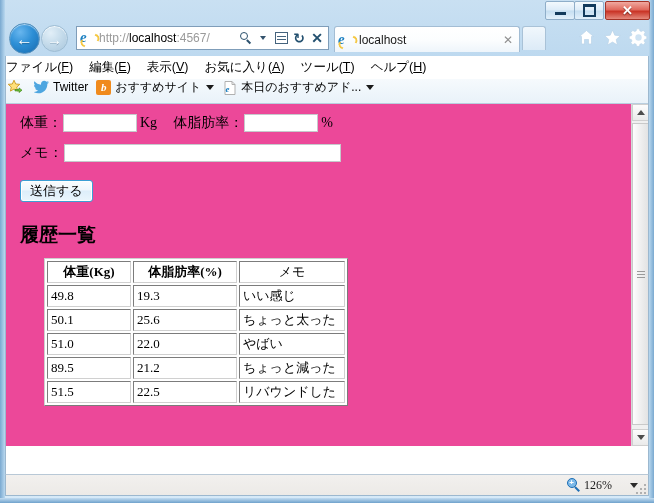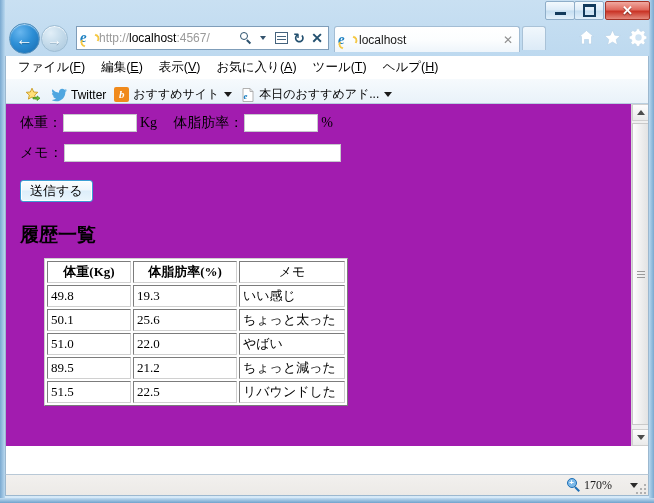--- a/index.html
+++ b/index.html
@@ -210,36 +210,36 @@
     background: #ffffff;
     border: 1px solid #9cb8cf;
     border-top: none;
     box-sizing: border-box;
   }
 
   
   .menubar {
     height: 22px; background: #ffffff;
     display: flex; align-items: center;
-    padding-left: 12px;
+    padding-left: 0;
     border-bottom: 1px solid #ffffff;
   }
   .menu-item {
     font-size: 12.5px; color: #000;
     margin-right: 16px; white-space: nowrap;
   }
   .menu-item u { text-decoration: underline; }
 
   
   .favbar {
     height: 24px;
     background: linear-gradient(to bottom, #f6fafd, #e9f2f9);
     border-bottom: 1px solid #b9cedf;
-    display: flex; align-items: flex-end;
-    padding-left: 19px;
+    display: flex; align-items: flex-start;
+    padding-left: 1px;
   }
   .fav-item {
     display: flex; align-items: center;
     font-size: 12px; color: #000;
     margin-right: 8px; white-space: nowrap;
   }
   .fav-ico { width: 16px; height: 16px; margin-right: 3px; position: relative; flex: none; }
   .fav-caret {
     width: 0; height: 0; margin-left: 5px;
     border-left: 4px solid transparent;
@@ -251,21 +251,21 @@
     border-radius: 2px;
     color: #fff; font-weight: bold; font-size: 11px;
     display: flex; align-items: center; justify-content: center;
     font-family: "Liberation Serif", serif; font-style: italic;
   }
 
   
   .viewport {
     position: relative;
     height: 342px;
-    background: #a21caf;
+    background: #ec4899;
     overflow: hidden;
   }
   .page {
     position: absolute; left: 0; top: 0;
     width: 624px; height: 342px;
     padding: 10px 0 0 14px;
     box-sizing: border-box;
     font-family: "Liberation Serif", "DejaVu Serif", serif;
   }
 
@@ -623,21 +623,21 @@
       </div>
     </div>
   </div>
 
   <div class="statusbar">
     <div class="zoom-ctl">
       <span class="zoom-mag">
         <i></i>
           <span class="zoom-plus">+</span>
       </span>
-      <span class="zoom-label">170%</span>
+      <span class="zoom-label">126%</span>
     </div>
     <span class="zoom-caret"></span>
     <span class="resize-grip">
       <span style="right:0;bottom:0;"></span>
       <span style="right:4px;bottom:0;"></span>
       <span style="right:8px;bottom:0;"></span>
       <span style="right:0;bottom:4px;"></span>
       <span style="right:4px;bottom:4px;"></span>
       <span style="right:0;bottom:8px;"></span>
     </span>

